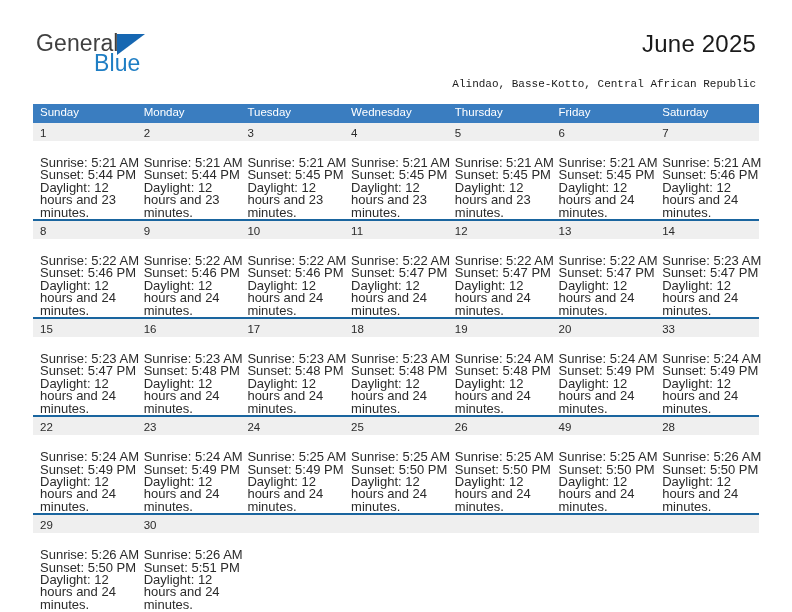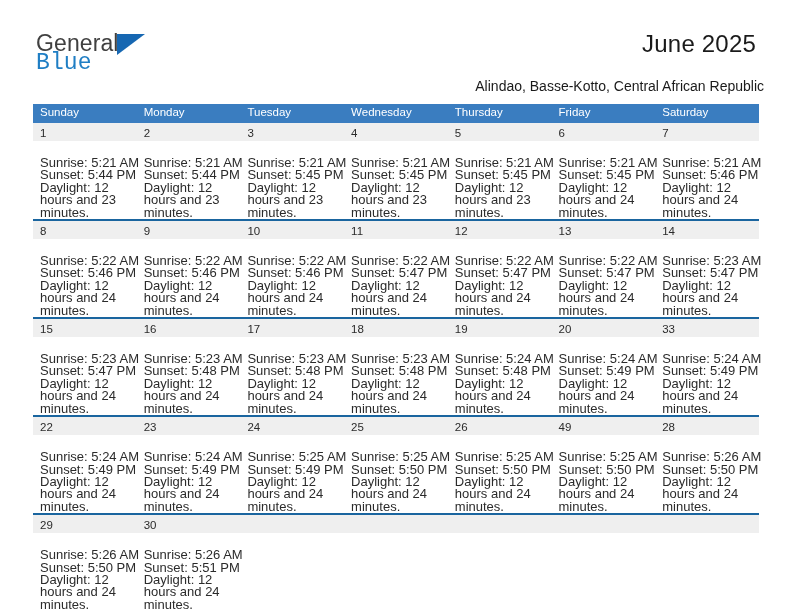--- a/index.html
+++ b/index.html
@@ -53,41 +53,42 @@
     border-bottom: 21px solid transparent;
     vertical-align: top;
     margin-left: -2px;
     margin-top: 2px;
   }
   .brand-blue {
     display: block;
     font-size: 23px;
     color: #1f7ec4;
     margin-top: -3px;
+    margin-left: 58px;
     letter-spacing: 0.1px;
-    font-family: Liberation Mono, monospace;
   }
 
   .title {
     position: absolute;
     right: 36px;
     top: 30px;
     font-size: 24px;
     color: #1a1a1a;
     letter-spacing: 0.2px;
     white-space: nowrap;
   }
 
   .subtitle {
     position: absolute;
-    right: 28px;
+    right: 36px;
     top: 78px;
-    font-size: 14px;
+    font-size: 11px;
     color: #1a1a1a;
     white-space: nowrap;
+    font-family: Liberation Mono, monospace;
   }
 
   
   .calendar {
     position: absolute;
     left: 33px;
     top: 104px;
     width: 726px;
     border-collapse: collapse;
     table-layout: fixed;

